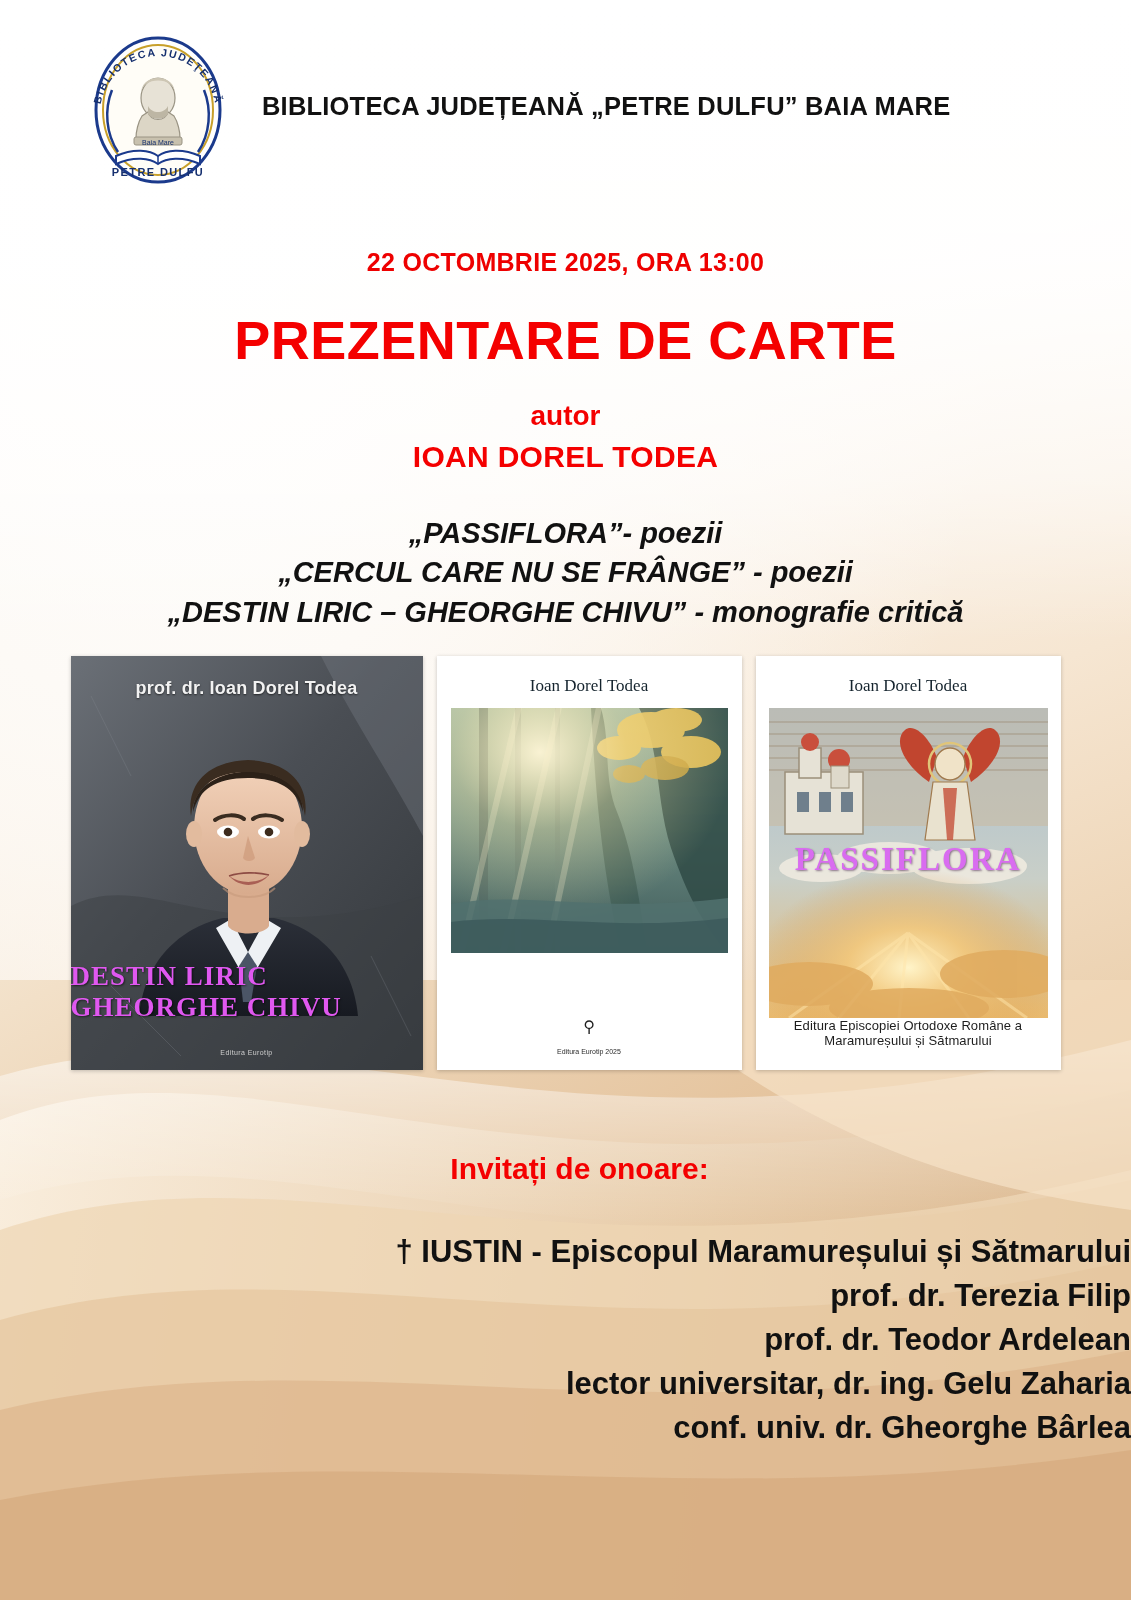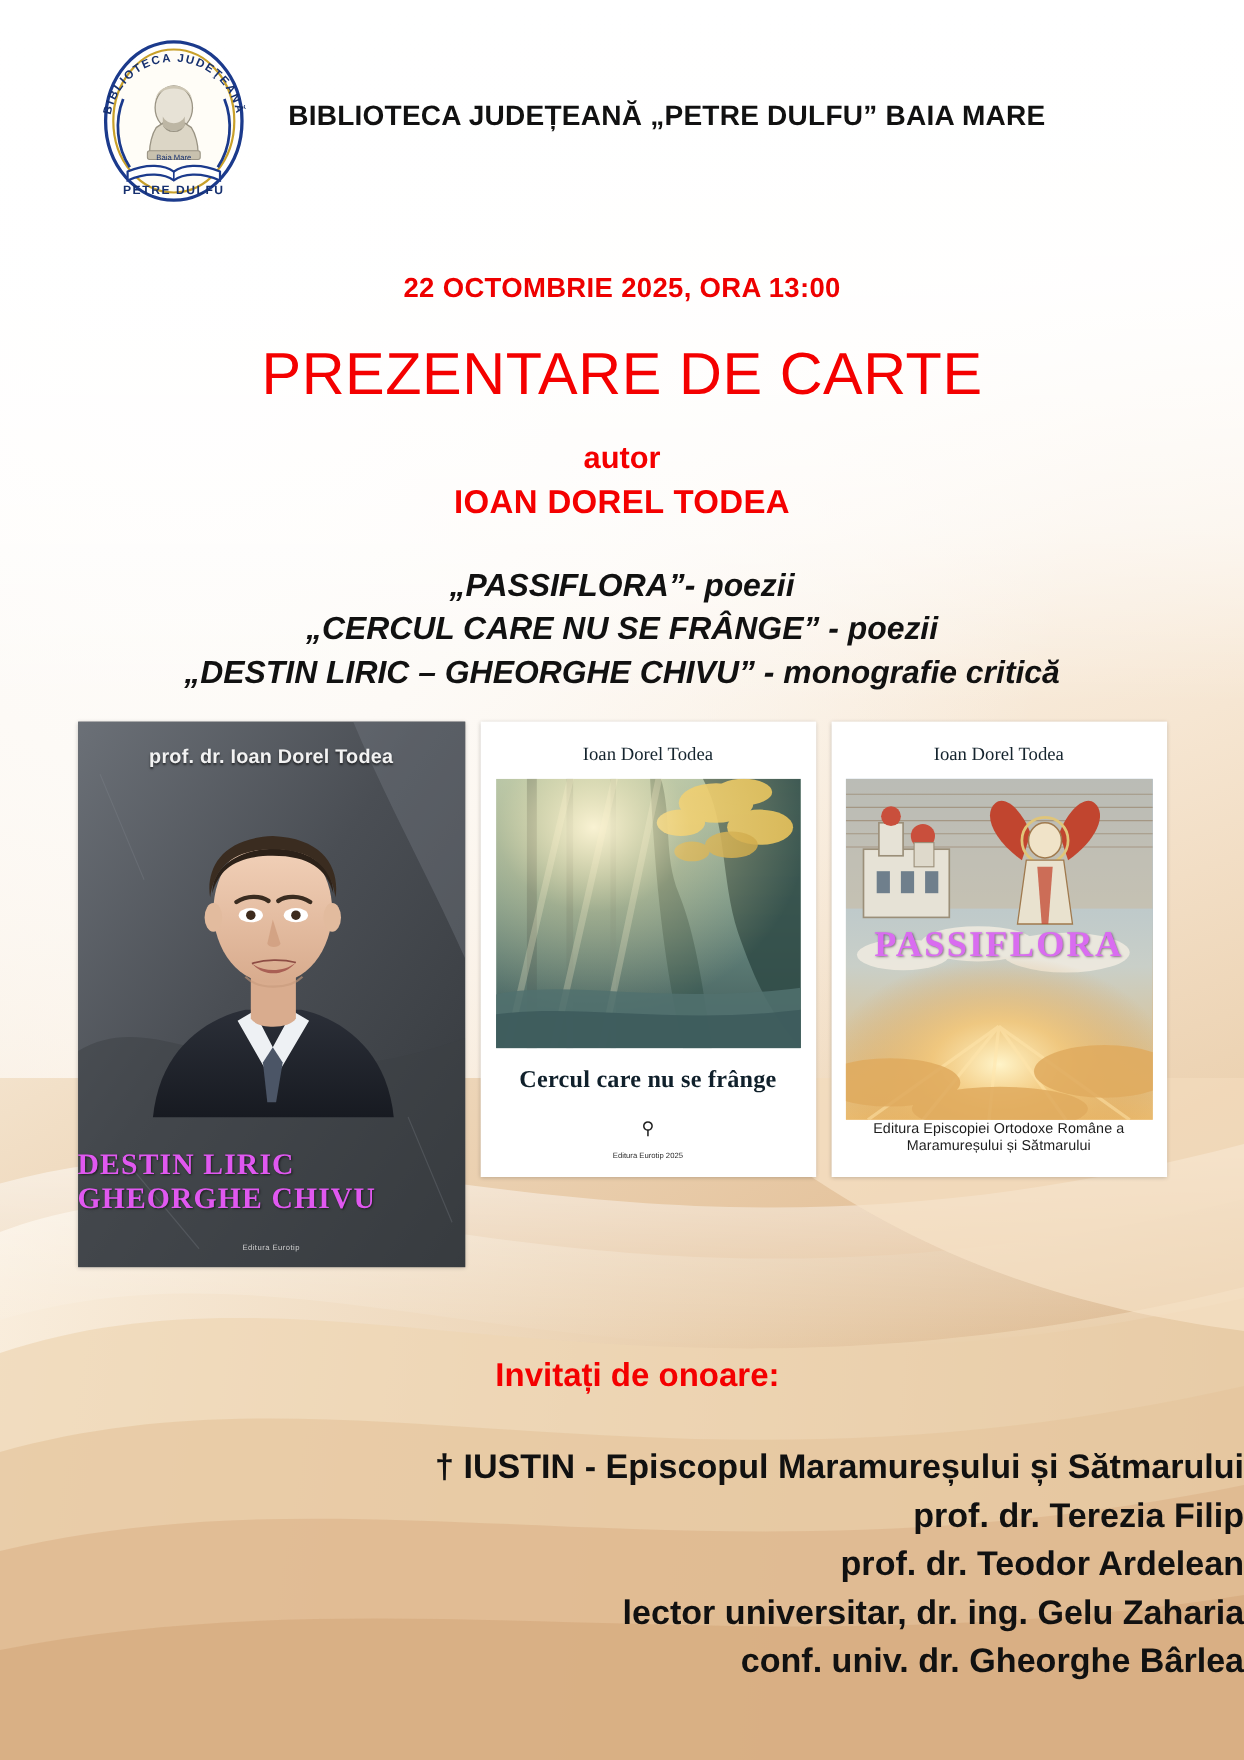--- a/index.html
+++ b/index.html
@@ -77,21 +77,21 @@
     color: #ee0000;
     font-size: 25px;
     font-weight: bold;
     letter-spacing: 0.3px;
   }
   .main-title {
     margin-top: 32px;
     text-align: center;
     color: #f40000;
     font-size: 54px;
-    font-weight: normal;
+    font-weight: bold;
     letter-spacing: 0.5px;
   }
   .autor-label {
     margin-top: 29px;
     text-align: center;
     color: #f40000;
     font-size: 28px;
     font-weight: bold;
   }
   .autor-name {
@@ -124,21 +124,21 @@
 
   .cover {
     position: relative;
     overflow: hidden;
     box-shadow: 0 1px 4px rgba(0,0,0,0.22);
   }
 
   
   .cover1 {
     width: 352px;
-    height: 496px;
+    height: 414px;
     background: linear-gradient(135deg, #5d6166 0%, #4b4f54 40%, #6c7176 70%, #3f4347 100%);
   }
   .cover1 .c1-top {
     position: absolute;
     top: 22px; left: 0; right: 0;
     text-align: center;
     color: #f2f2f2;
     font-size: 18px;
     font-weight: 600;
     letter-spacing: 0.2px;
@@ -493,21 +493,20 @@
           <g stroke="#fff3cf" stroke-width="6" opacity="0.25">
             <path d="M70,-10 L10,245"></path>
               <path d="M110,-10 L52,245"></path>
               <path d="M150,-10 L96,245"></path>
           </g>
 
           <path d="M0,196 C70,182 150,206 277,190 L277,245 L0,245 Z" fill="#51716e" opacity="0.85"></path>
           <path d="M0,214 C80,204 160,224 277,210 L277,245 L0,245 Z" fill="#3d5b5c" opacity="0.9"></path>
         </svg>
 
-        <div class="c2-title">Cercul care nu se frânge</div>
         <div class="c2-mark">⚲</div>
         <div class="c2-pub">Editura Eurotip
 2025</div>
       </div>
 
       <div class="cover cover3">
         <div class="c3-author">Ioan Dorel Todea</div>
 
         <svg class="c3-art" viewBox="0 0 279 310" preserveAspectRatio="none" xmlns="http://www.w3.org/2000/svg">
           <defs>

